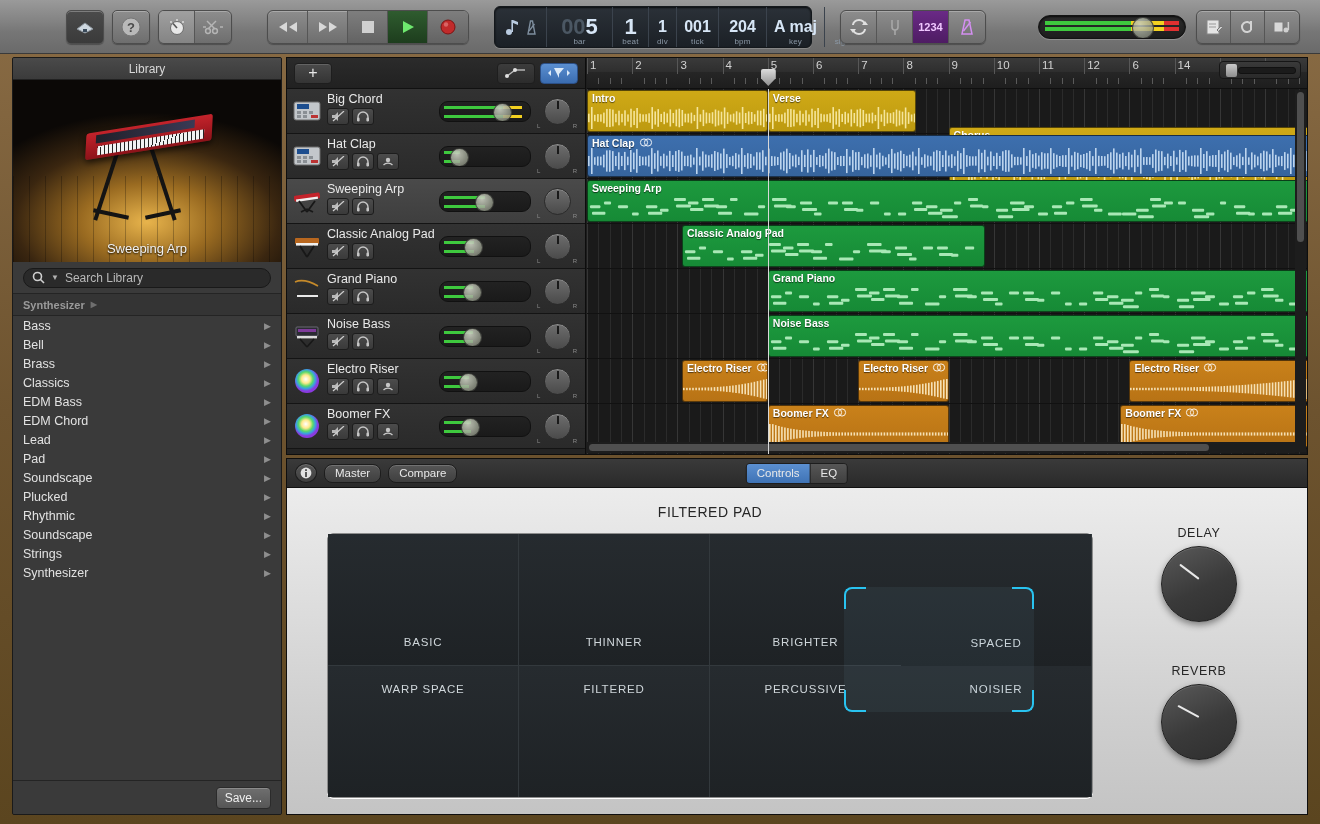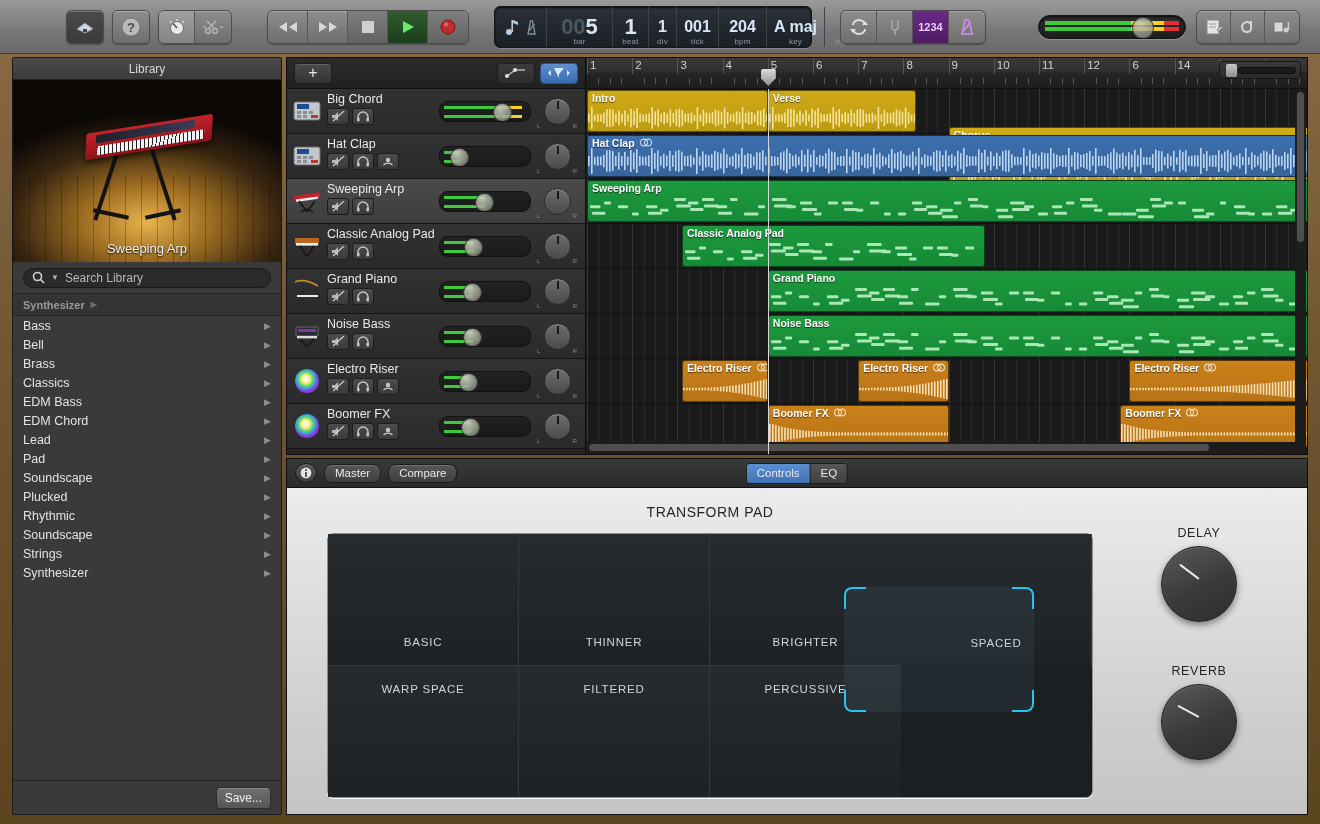--- a/index.html
+++ b/index.html
@@ -2177,21 +2177,21 @@
       </div>
       <div class="edbtn">Master</div>
       <div class="edbtn">Compare</div>
       <div class="seg-tabs">
         <div class="on">Controls</div>
         <div>EQ</div>
       </div>
     </div>
 
     <div class="ed-body">
-      <div class="pad-title">TRANSFORM PAD</div>
+      <div class="pad-title">FILTERED PAD</div>
 
       <div class="padgrid" id="padgrid">
         <div class="padsel">
           <i class="tl"></i>
           <i class="tr"></i>
           <i class="bl"></i>
           <i class="br"></i>
         </div>
       <div class="cell top">
             <span>BASIC</span>
@@ -2207,20 +2207,23 @@
           </div>
           <div class="cell bot">
             <span>WARP SPACE</span>
           </div>
           <div class="cell bot">
             <span>FILTERED</span>
           </div>
           <div class="cell bot">
             <span>PERCUSSIVE</span>
           </div>
+          <div class="cell bot">
+            <span>NOISIER</span>
+          </div>
         </div>
 
       <div class="bigknob-wrap" style="left:852px; top:38px;">
         <div class="bigknob-lbl">DELAY</div>
         <div class="bigknob">
           <div class="ind" id="knob0" style="transform: translateX(-50%) rotate(-53deg);"></div>
         </div>
       </div>
 
       <div class="bigknob-wrap" style="left:852px; top:176px;">

